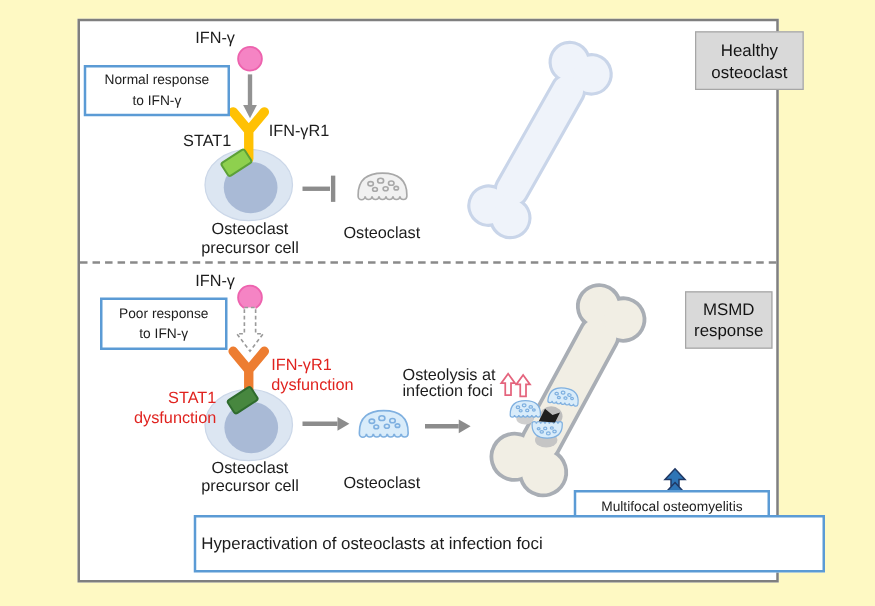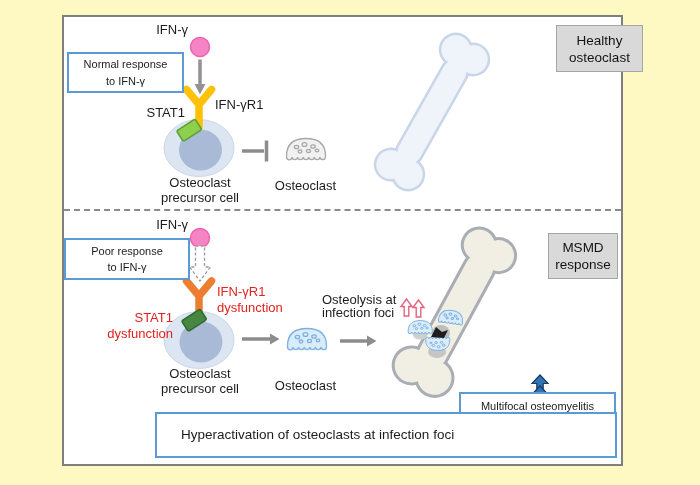--- a/index.html
+++ b/index.html
@@ -14,24 +14,24 @@
   .lbl span{display:block;}
   .ctr{text-align:center;}
   .rgt{text-align:right;}
   .red{color:#e0231f;}
   .bluebox{position:absolute;border:2.5px solid #5b9bd5;background:#fff;box-sizing:border-box;
            display:flex;flex-direction:column;align-items:center;justify-content:center;
            font-size:11px;line-height:16.5px;color:#1c1c1c;white-space:nowrap;}
   .badge{position:absolute;background:#d9d9d9;border:1.5px solid #a6a6a6;box-sizing:border-box;
          display:flex;flex-direction:column;align-items:center;justify-content:center;
          font-size:13.5px;line-height:17px;color:#141414;white-space:nowrap;}
-  #conclusion-box{position:absolute;left:155px;top:412px;width:462px;height:46px;
+  #conclusion-box{position:absolute;left:155px;top:412px;width:505px;height:46px;
            border:2.5px solid #5b9bd5;background:#fff;box-sizing:border-box;
            display:flex;flex-direction:column;justify-content:center;
-           padding-left:24px;font-size:13.5px;line-height:18px;color:#1c1c1c;white-space:nowrap;}
+           padding-left:4px;font-size:13.5px;line-height:18px;color:#1c1c1c;white-space:nowrap;}
   #conclusion-box .indent{padding-left:16px;}
 </style>
 </head>
 <body>
 
 <div id="stage">
 
   <div id="frame"></div>
 
   <svg id="shapes" viewBox="0 0 700 485" xmlns="http://www.w3.org/2000/svg">
@@ -152,21 +152,21 @@
 
   <div class="lbl ctr" style="left:263px;top:179px;width:85px;">Osteoclast</div>
 
   <div class="badge" style="left:532px;top:25px;width:87px;height:47px;margin-left:24px;">
     <span>Healthy</span>
     <span>osteoclast</span>
   </div>
 
   <div class="lbl rgt" style="left:142px;top:218px;width:46px;">IFN-γ</div>
 
-  <div class="bluebox" style="left:64px;top:238px;width:126px;height:42px;align-items:center;">
+  <div class="bluebox" style="left:80px;top:238px;width:102px;height:42px;align-items:center;">
     <span>Poor response</span>
     <span>to IFN-γ</span>
   </div>
 
   <div class="lbl red" style="left:217px;top:284px;line-height:15.5px;">
     <span>IFN-γR1</span>
     <span>dysfunction</span>
   </div>
 
   <div class="lbl red rgt" style="left:71px;top:310px;width:102px;line-height:15.5px;">

